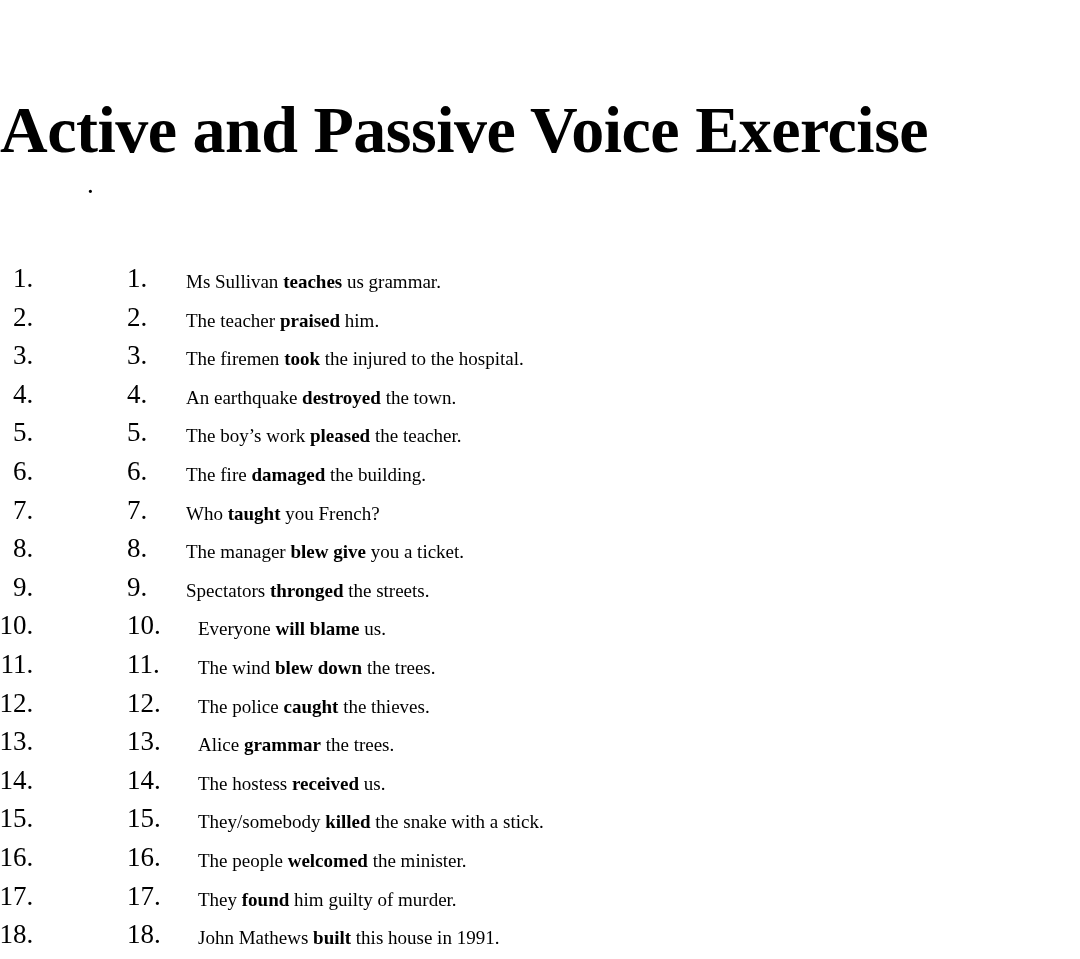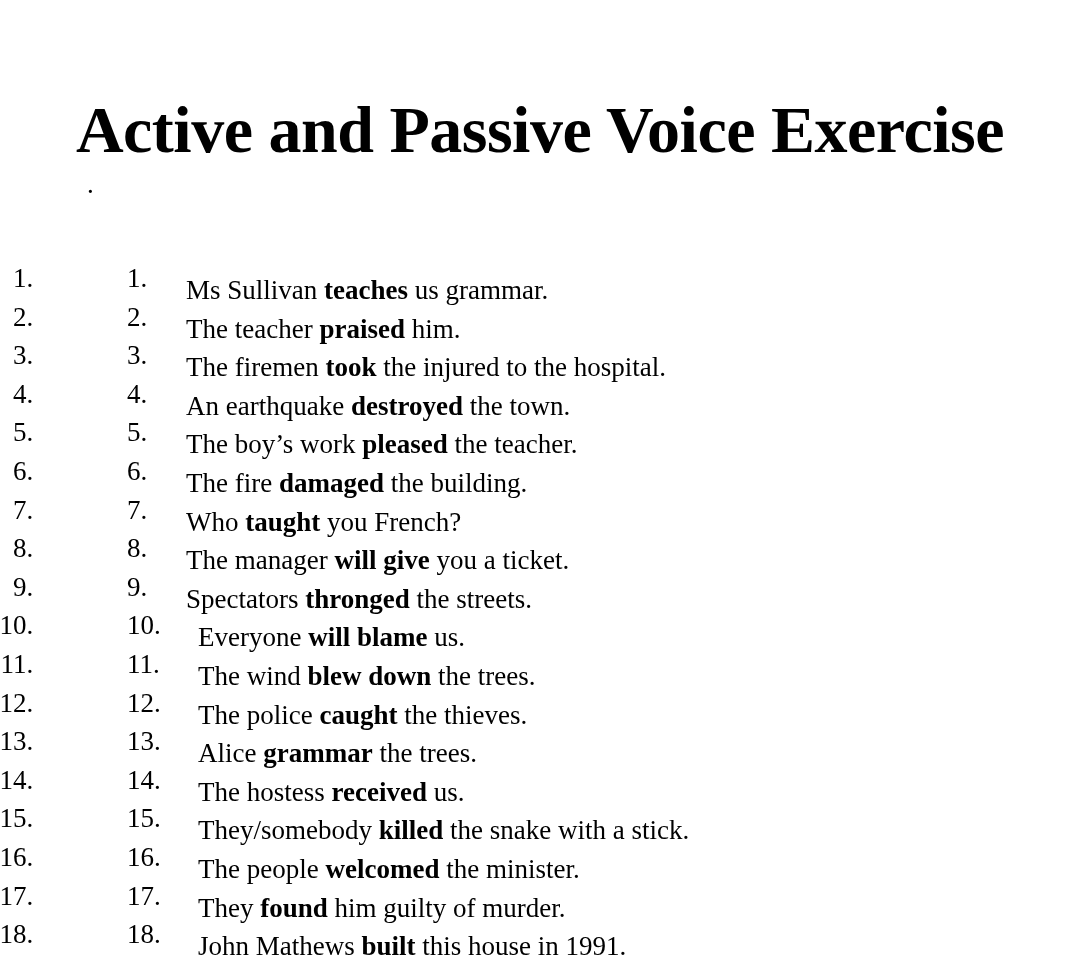--- a/index.html
+++ b/index.html
@@ -21,21 +21,21 @@
     height: 959px;
     background: #ffffff;
   }
 
   
   .doc-title {
     position: absolute;
     left: 0;
     top: 48px;
     width: 1080px;
-    text-align: center;
+    text-align: left;
     font-family: "Liberation Serif", "DejaVu Serif", serif;
     font-weight: 700;
     font-size: 66px;
     line-height: 76px;
     letter-spacing: -0.5px;
     white-space: nowrap;
     color: #000000;
   }
 
   
@@ -67,22 +67,22 @@
     position: absolute;
     left: 87px;
     top: 0;
     font-size: 27px;
     font-weight: 400;
     color: #000000;
   }
   .item-text {
     position: absolute;
     left: 146px;
-    top: 12px;
-    font-size: 27px;
+    top: 4px;
+    font-size: 19px;
     font-weight: 400;
     color: #000000;
   }
   .exercise-item.wide-num .item-text {
     left: 158px;
   }
   .item-text b {
     font-weight: 700;
   }
 </style>
@@ -119,21 +119,21 @@
       <li class="exercise-item">
         <span class="item-number">6.</span>
         <span class="item-text"><span>The fire </span><b>damaged</b><span> the building.</span></span>
       </li>
       <li class="exercise-item">
         <span class="item-number">7.</span>
         <span class="item-text"><span>Who </span><b>taught</b><span> you French?</span></span>
       </li>
       <li class="exercise-item">
         <span class="item-number">8.</span>
-        <span class="item-text"><span>The manager </span><b>will give</b><span> you a ticket.</span></span>
+        <span class="item-text"><span>The manager </span><b>blew give</b><span> you a ticket.</span></span>
       </li>
       <li class="exercise-item">
         <span class="item-number">9.</span>
         <span class="item-text"><span>Spectators </span><b>thronged</b><span> the streets.</span></span>
       </li>
       <li class="exercise-item wide-num">
         <span class="item-number">10.</span>
         <span class="item-text"><span>Everyone </span><b>will blame</b><span> us.</span></span>
       </li>
       <li class="exercise-item wide-num">

